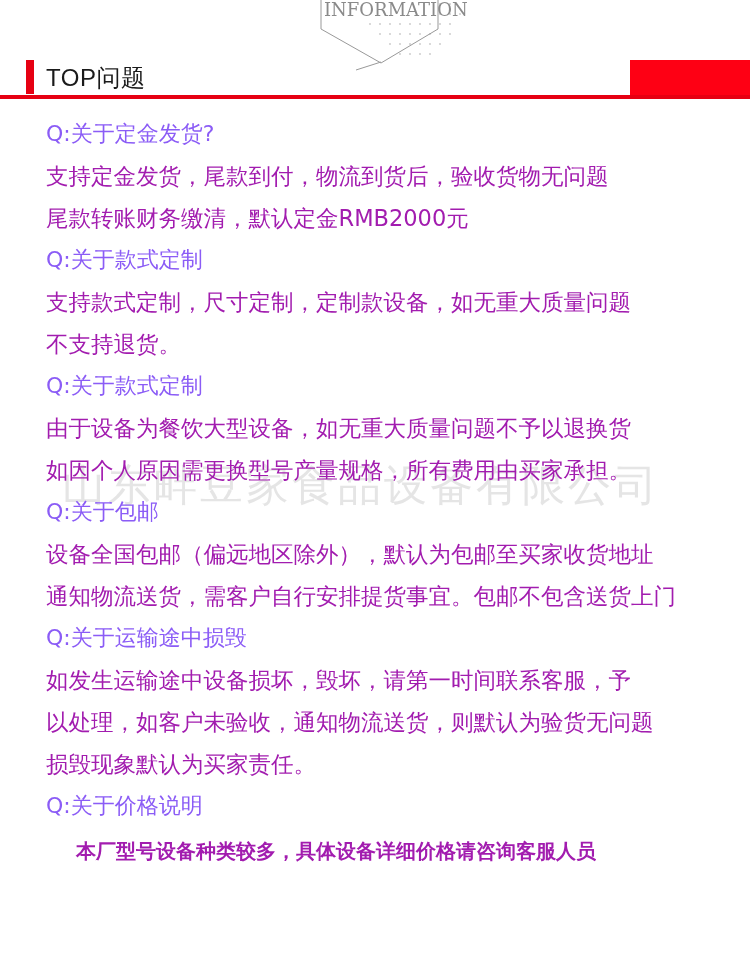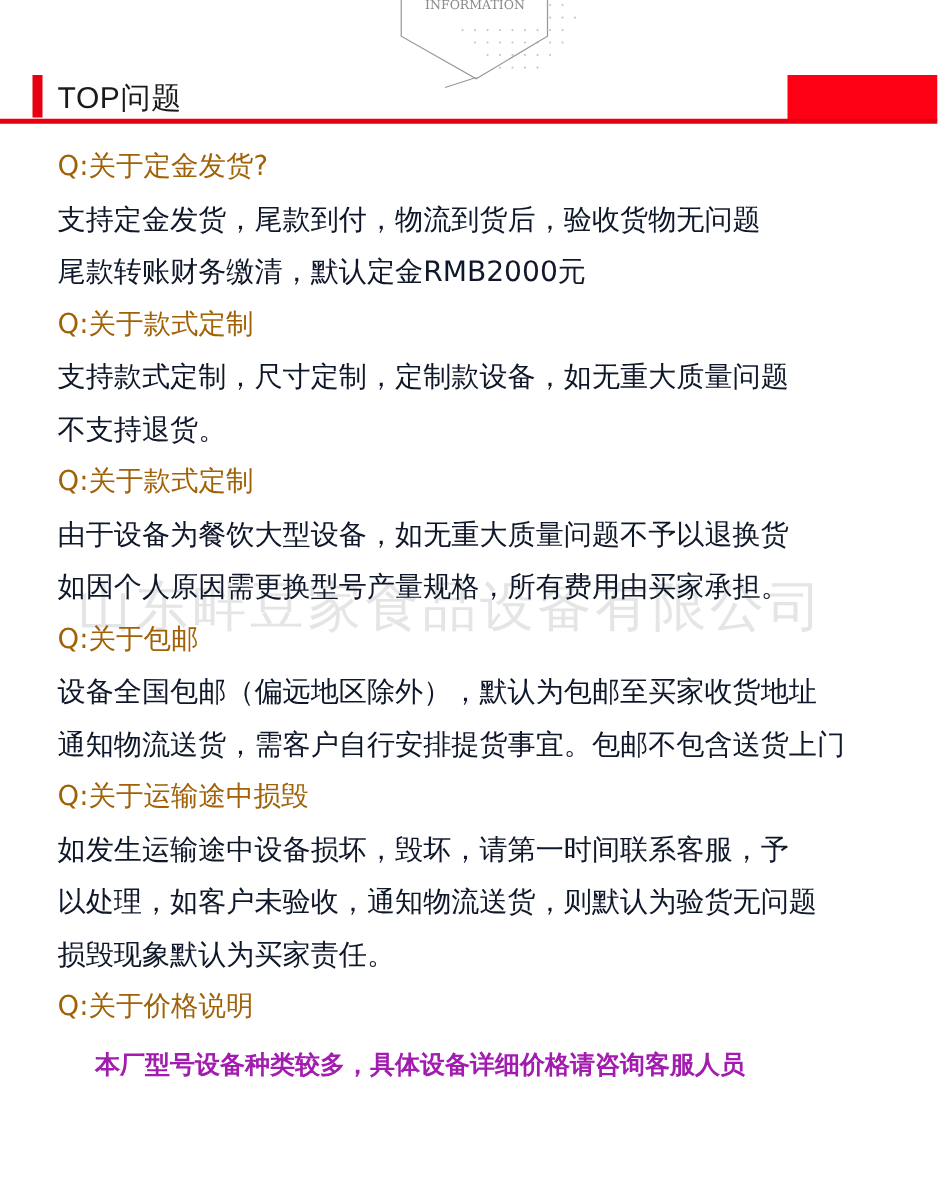--- a/index.html
+++ b/index.html
@@ -8,21 +8,21 @@
       font-family: "DejaVu Sans", "Liberation Sans", sans-serif;
       color: #111111;
     }
     .header-deco {
       position: absolute; left: 318px; top: 0; width: 150px; height: 72px;
     }
     .header-deco svg { position: absolute; left: 0; top: 0; }
     .info-label {
       position: absolute; left: 6px; top: -1px; width: 112px; text-align: center;
       font-family: "DejaVu Serif", "Liberation Serif", serif;
-      font-size: 10px; letter-spacing: 0px; color: #8a8a8a;
+      font-size: 18px; letter-spacing: 0px; color: #8a8a8a;
     }
     .title-bar {
       position: absolute; left: 0; top: 58px; width: 750px; height: 42px; padding-left: 12px;
     }
     .title-accent {
       position: absolute; left: 26px; top: 2px; width: 8px; height: 34px; background: #e60012;
     }
     .title-text {
       position: absolute; left: 46px; top: 4px; font-size: 24px; color: #1a1a1a;
       font-family: "Liberation Sans", "DejaVu Sans", sans-serif; letter-spacing: 0.5px;
@@ -33,24 +33,24 @@
     .title-rule {
       position: absolute; left: 0; top: 37px; width: 750px; height: 4px; background: #e60012;
     }
     .watermark {
       position: absolute; left: 62px; top: 457px; width: 640px;
       font-size: 43px; letter-spacing: 3px; color: rgba(160,160,160,0.28);
       white-space: nowrap; font-weight: 300; pointer-events: none;
     }
     .faq { position: absolute; left: 46px; top: 113px; width: 690px; }
     .q {
-      color: #a16207; font-size: 22px; height: 42px; line-height: 42px; white-space: nowrap;
+      color: #8b5cf6; font-size: 22px; height: 42px; line-height: 42px; white-space: nowrap;
     }
     .a {
-      color: #0f172a; font-size: 22.5px; height: 42px; line-height: 42px; white-space: nowrap;
+      color: #a21caf; font-size: 22.5px; height: 42px; line-height: 42px; white-space: nowrap;
     }
     .price-note {
       position: absolute; left: 76px; top: 838px; font-size: 20px; font-weight: bold; color: #a21caf;
       white-space: nowrap;
     }
   </style>
 </head>
 <body>
 
 <div class="header-deco">

